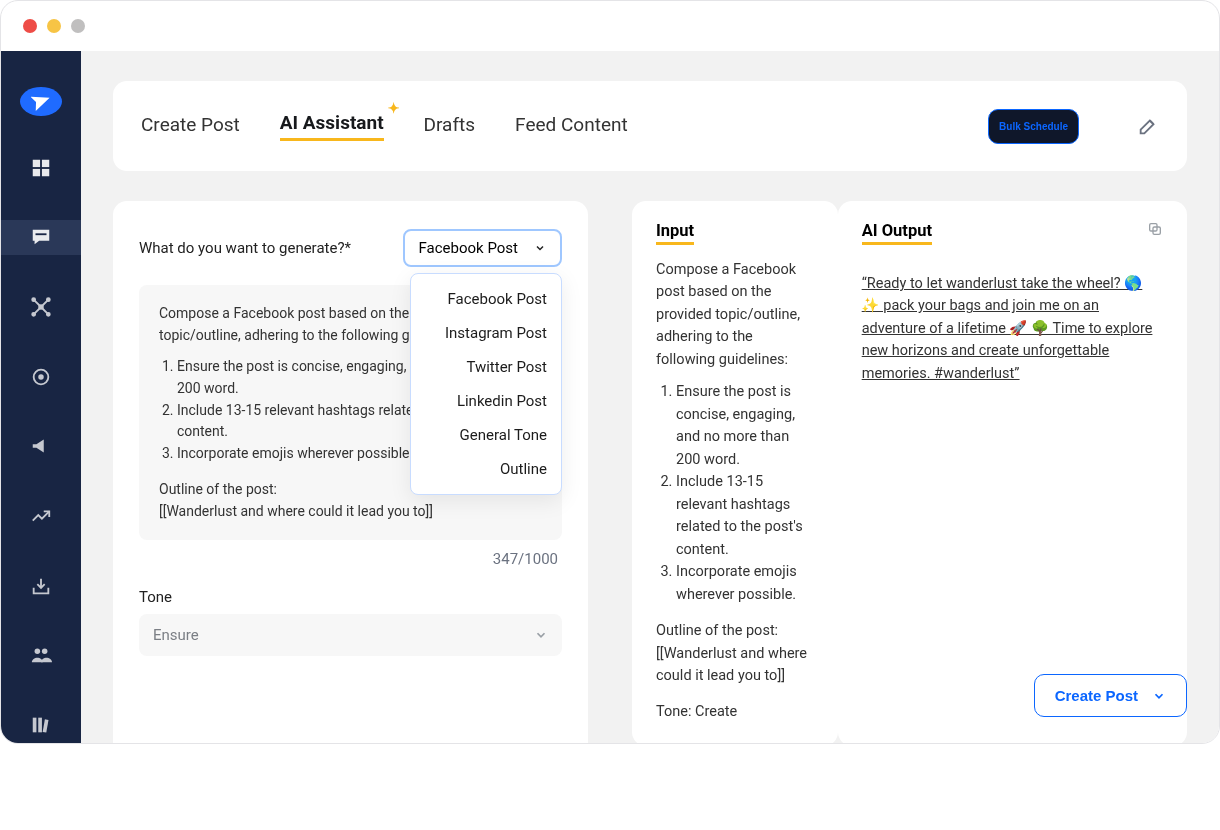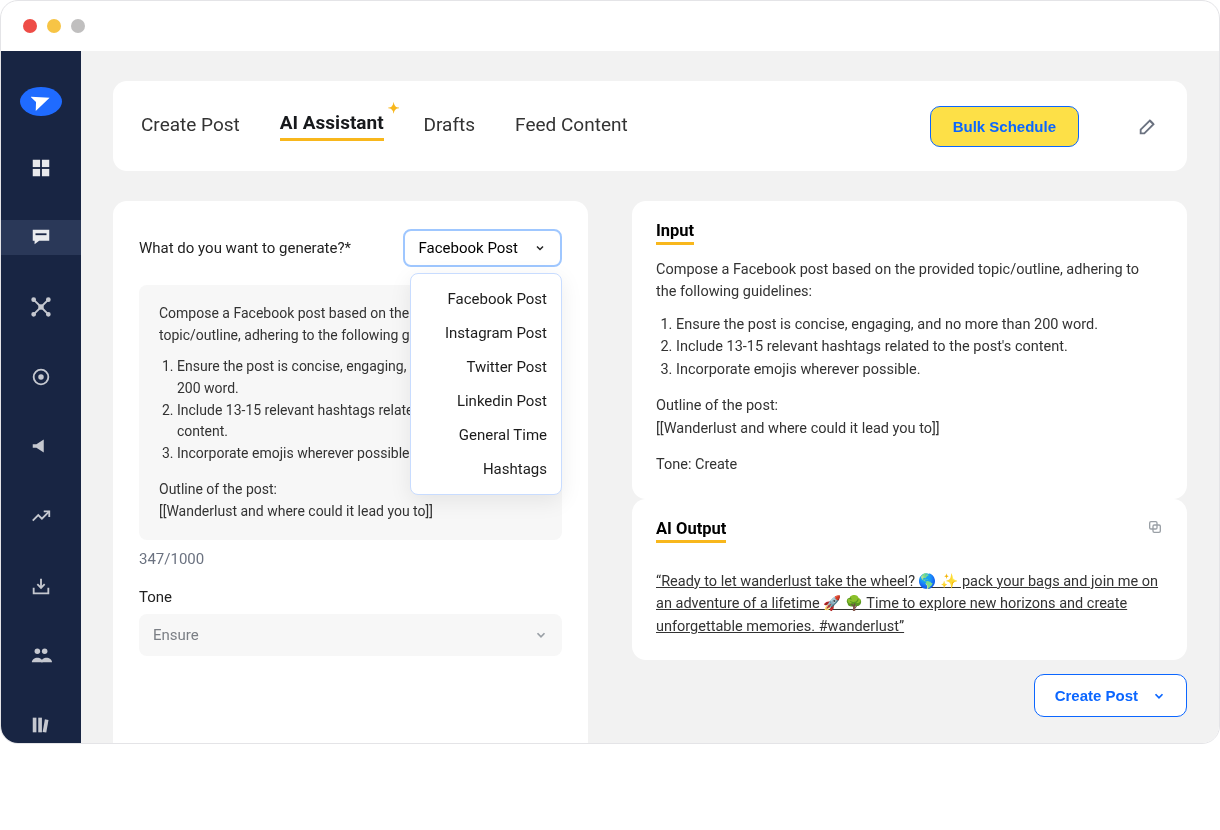--- a/index.html
+++ b/index.html
@@ -16,42 +16,42 @@
 .navicon { width: 24px; height: 24px; color: #fff; opacity: .9; display:flex; align-items:center; justify-content:center; cursor: pointer; }
 .navicon.dim { opacity: .75; }
 .navrow { width: 100%; height: 52px; display: flex; align-items: center; justify-content: center; }
 .navrow.active { background: #2a3858; }
 .main { flex: 1; background: #f2f2f2; padding: 30px 32px 20px 32px; position: relative; overflow: hidden; }
 .tabsbar { background: #fff; border-radius: 14px; height: 90px; display: flex; align-items: center; padding: 0 28px; gap: 40px; }
 .tab { font-size: 19px; color: #333; cursor: pointer; padding-bottom: 4px; }
 .tab.active { font-weight: 700; color: #17191c; border-bottom: 3px solid #f8b71c; position: relative; }
 .sparkle { position: absolute; top: -11px; right: -16px; color: #f8b71c; font-size: 14px; }
 .tabspacer { flex: 1; }
-.bulk { border: 1.5px solid #0b66ff; color: #0b66ff; font-weight: 700; padding: 11px 22px; border-radius: 10px; background: #fde047; cursor: pointer; font-size: 15px; }
+.bulk { border: 1.5px solid #0b66ff; color: #0b66ff; font-weight: 700; padding: 11px 10px; border-radius: 10px; background: #0f172a; cursor: pointer; font-size: 10px; }
 .editicon { color: #6b7280; cursor: pointer; }
 .cols { display: flex; gap: 44px; margin-top: 30px; align-items: flex-start; }
 .card { background: #fff; border-radius: 14px; }
 .leftcard { width: 475px; padding: 28px 26px 26px 26px; }
 .qrow { display: flex; align-items: center; justify-content: space-between; margin-bottom: 18px; text-align: right; }
 .qtext { font-size: 15px; color: #222; }
 .genselect { position: relative; }
 .selectbtn { border: 2px solid #9fc7ff; border-radius: 8px; padding: 8px 14px; display: flex; align-items: center; gap: 16px; background: #fff; cursor: pointer; font-size: 15px; }
 .chev { width: 12px; height: 12px; }
 .dropdown { position: absolute; top: 44px; right: 0; min-width: 152px; background: #fff; border: 1px solid #c8dcff; border-radius: 8px; box-shadow: 0 6px 22px rgba(0,0,0,.08); z-index: 20; padding: 8px 0; }
 .dditem { padding: 8px 14px; font-size: 15px; cursor: pointer; color: #1c1c1c; }
 .promptbox { background: #f7f7f7; border-radius: 8px; padding: 18px 20px; font-size: 14px; color: #333; line-height: 1.55; }
 .promptbox ol { padding-left: 18px; margin: 10px 0; }
 .promptbox p { margin-top: 14px; }
-.counter { text-align: left; color: #6b7280; font-size: 15px; margin-top: 10px; padding-right: 4px; }
+.counter { text-align: right; color: #6b7280; font-size: 15px; margin-top: 10px; padding-right: 4px; }
 .tonelabel { font-size: 15px; color: #222; margin-top: 20px; margin-bottom: 8px; }
 .toneselect { width: 100%; background: #f7f7f7; border: none; border-radius: 8px; padding: 12px 14px; font-size: 15px; color: #7b7f85; display: flex; align-items: center; justify-content: space-between; cursor: pointer; }
 .footerrow { display: flex; align-items: center; justify-content: flex-end; margin-top: 120px; }
 .credits { color: #6b7280; font-size: 15px; }
 .generate { border: 1.5px solid #0b66ff; color: #0b66ff; font-weight: 700; padding: 11px 22px; border-radius: 8px; background: #fff; cursor: pointer; font-size: 15px; }
-.rightcol { flex: 1; display: flex; flex-direction: column; }
+.rightcol { flex: 1; display: flex; flex-direction: row; }
 .rcard { background: #fff; border-radius: 14px; padding: 20px 24px 22px 24px; }
 .rhead { font-weight: 700; font-size: 16.5px; border-bottom: 3px solid #f8b71c; display: inline-block; padding-bottom: 2px; margin-bottom: 14px; }
 .rtext { font-size: 14.5px; color: #333; line-height: 1.55; }
 .rtext ol { padding-left: 20px; margin: 10px 0; }
 .r-copyicon { float: right; color: #9aa0a6; cursor: pointer; }
 .createpost { position: absolute; right: 32px; bottom: 26px; border: 1.5px solid #0b66ff; color: #0b66ff; font-weight: 700; padding: 12px 20px; border-radius: 10px; background: #fff; cursor: pointer; font-size: 15px; display: flex; align-items: center; gap: 14px; }
 svg { display: block; }
 </style>
 </head>
 <body>
@@ -185,22 +185,22 @@
                     <svg class="chev" viewBox="0 0 24 24" fill="none" stroke="#222" stroke-width="3">
                       <polyline points="6 9 12 15 18 9"></polyline>
                     </svg>
                   </span>
               </div>
               <div class="dropdown">
                 <div class="dditem">Facebook Post</div>
                 <div class="dditem">Instagram Post</div>
                 <div class="dditem">Twitter Post</div>
                 <div class="dditem">Linkedin Post</div>
-                <div class="dditem">General Time</div>
-                <div class="dditem">Hashtags</div>
+                <div class="dditem">General Tone</div>
+                <div class="dditem">Outline</div>
               </div>
             </div>
           </div>
 
           <div class="promptbox">
             <div>Compose a Facebook post based on the provided topic/outline, adhering to the following guidelines:</div>
             <ol>
               <li>Ensure the post is concise, engaging, and no more than 200 word.</li>
               <li>Include 13-15 relevant hashtags related to the post's content.</li>
               <li>Incorporate emojis wherever possible.</li>

